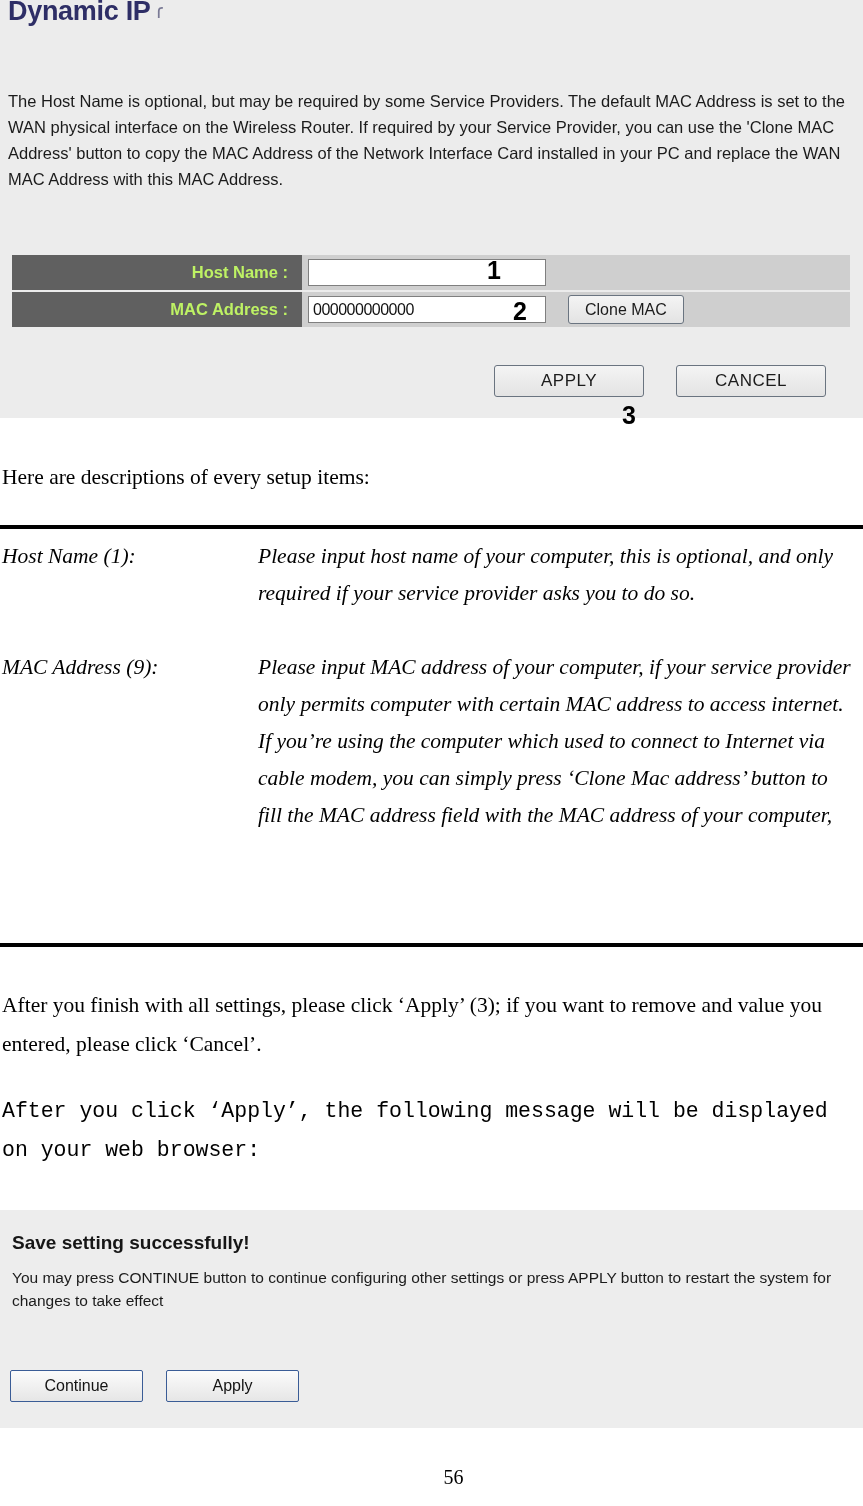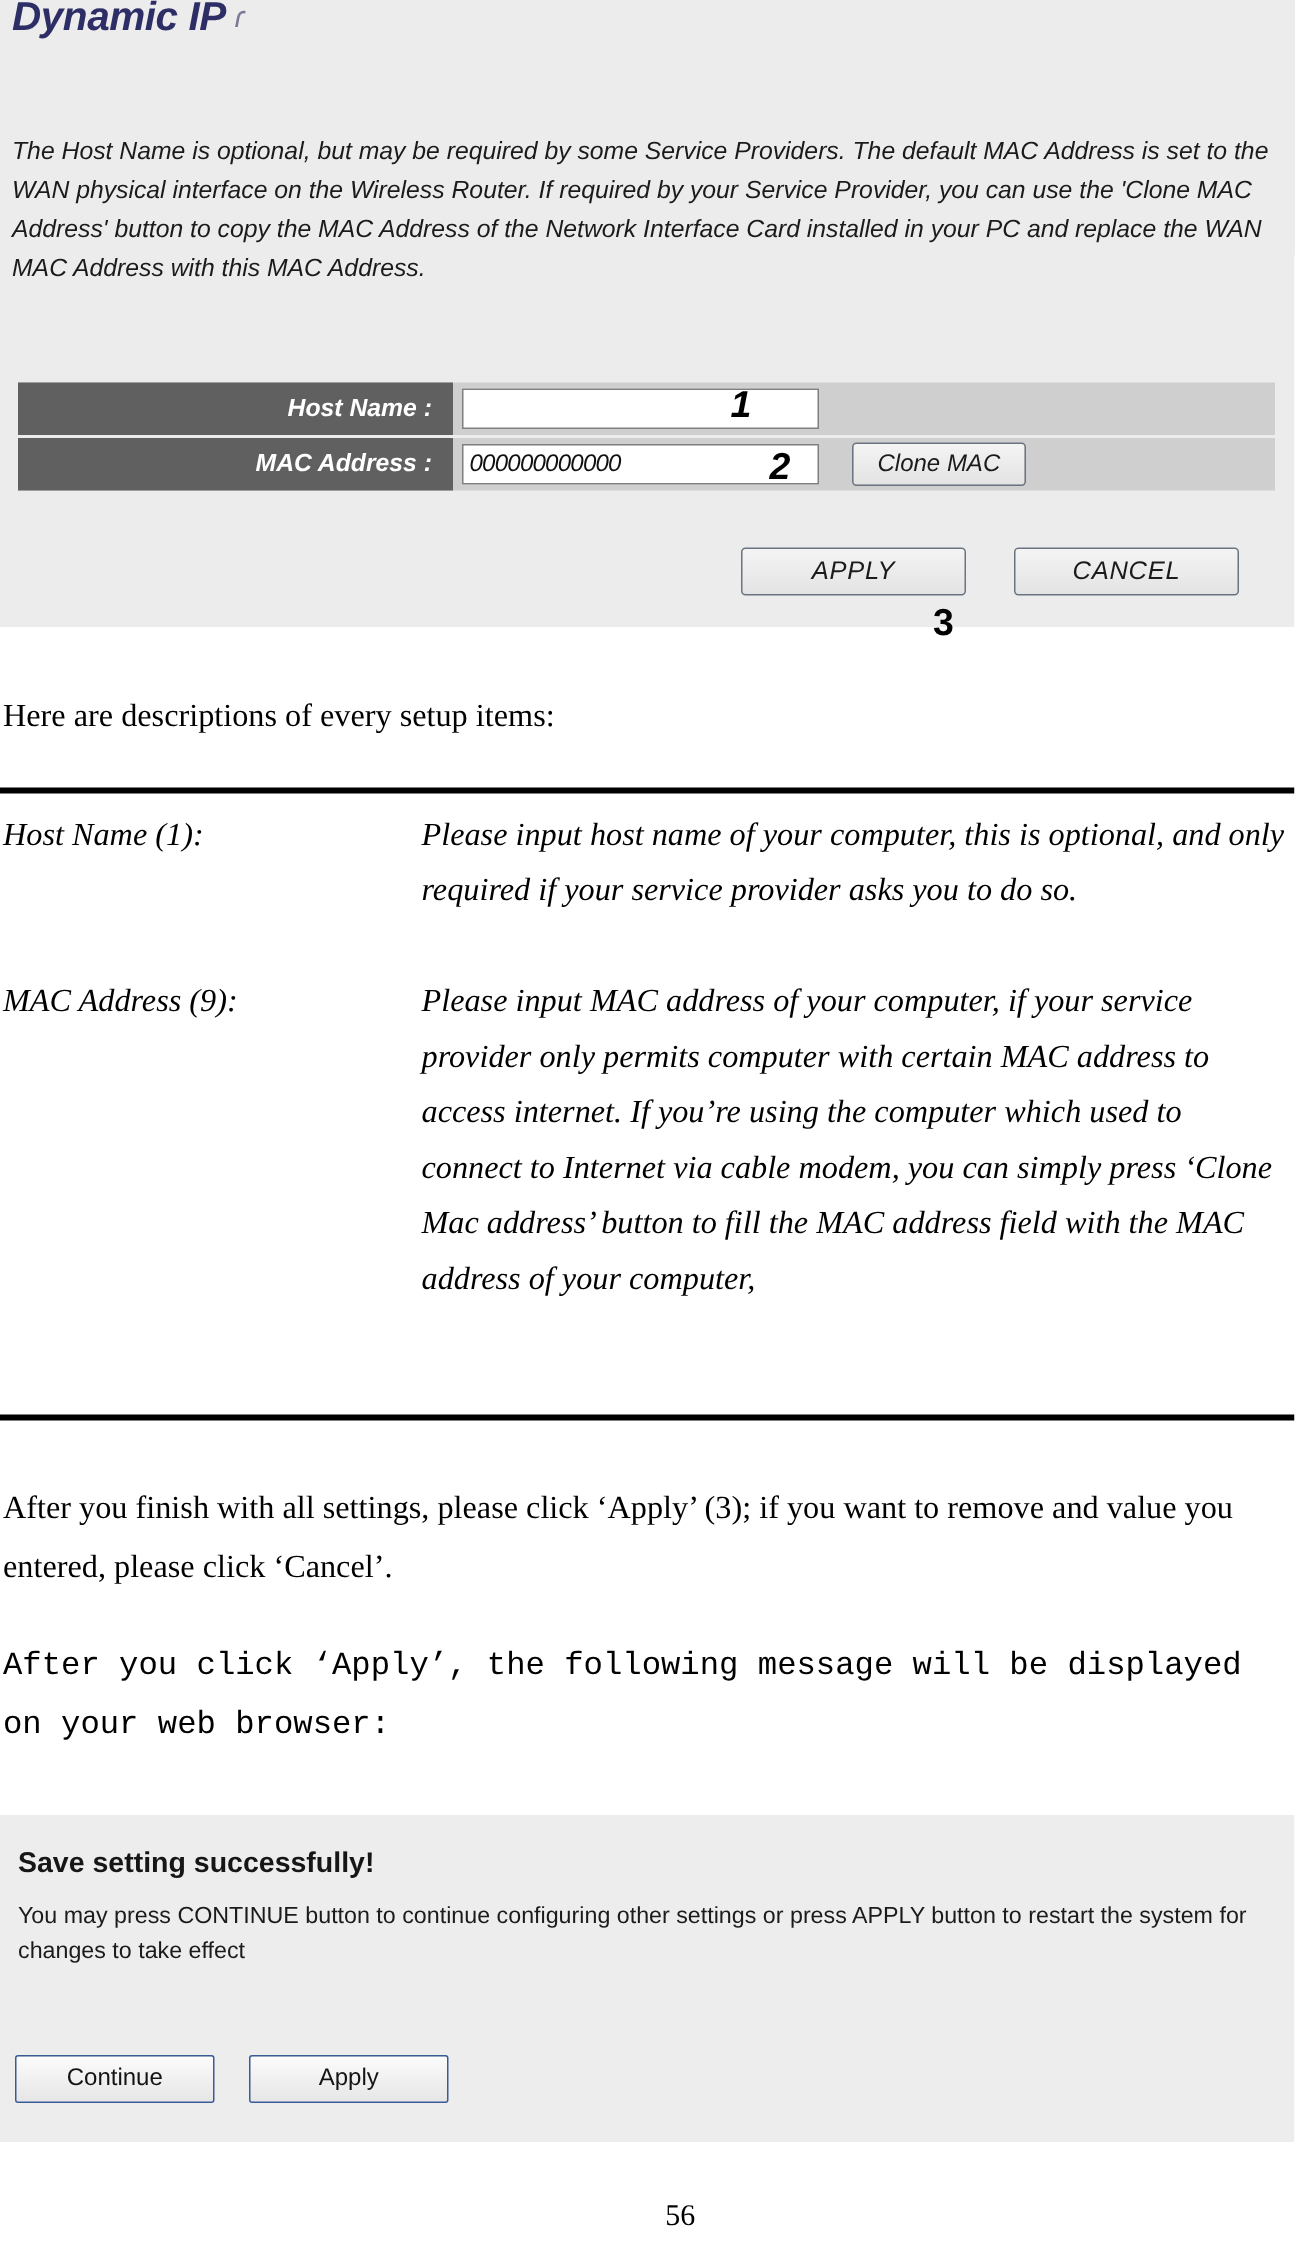--- a/index.html
+++ b/index.html
@@ -19,21 +19,20 @@
   
   .router-shot {
     position: absolute;
     left: 0;
     top: 0;
     width: 863px;
     height: 418px;
     background: #ececec;
     font-family: "Liberation Sans", sans-serif;
     overflow: hidden;
-    font-style: italic;
   }
   .shot-title {
     position: absolute;
     left: 8px;
     top: -4px;
     font-size: 27px;
     font-weight: bold;
     color: #2e2e66;
     letter-spacing: -0.3px;
     white-space: nowrap;
@@ -67,21 +66,21 @@
   .st-row {
     display: flex;
     align-items: stretch;
     height: 35px;
     margin-bottom: 2px;
     background: #cfcfcf;
   }
   .st-label {
     width: 290px;
     background: #606060;
-    color: #ffffff;
+    color: #bef264;
     font-size: 16.5px;
     font-weight: bold;
     display: flex;
     align-items: center;
     justify-content: flex-end;
     padding-right: 14px;
     box-sizing: border-box;
   }
   .st-field {
     flex: 1;
@@ -177,21 +176,20 @@
     left: 0;
     top: 538px;
     width: 863px;
   }
   .desc-row {
     display: flex;
     align-items: flex-start;
     font-style: italic;
     font-size: 21.5px;
     line-height: 37px;
-    gap: 23px;
   }
   .desc-term {
     width: 258px;
     flex: none;
     padding-left: 2px;
     box-sizing: border-box;
     white-space: nowrap;
   }
   .desc-text {
     flex: 1;

